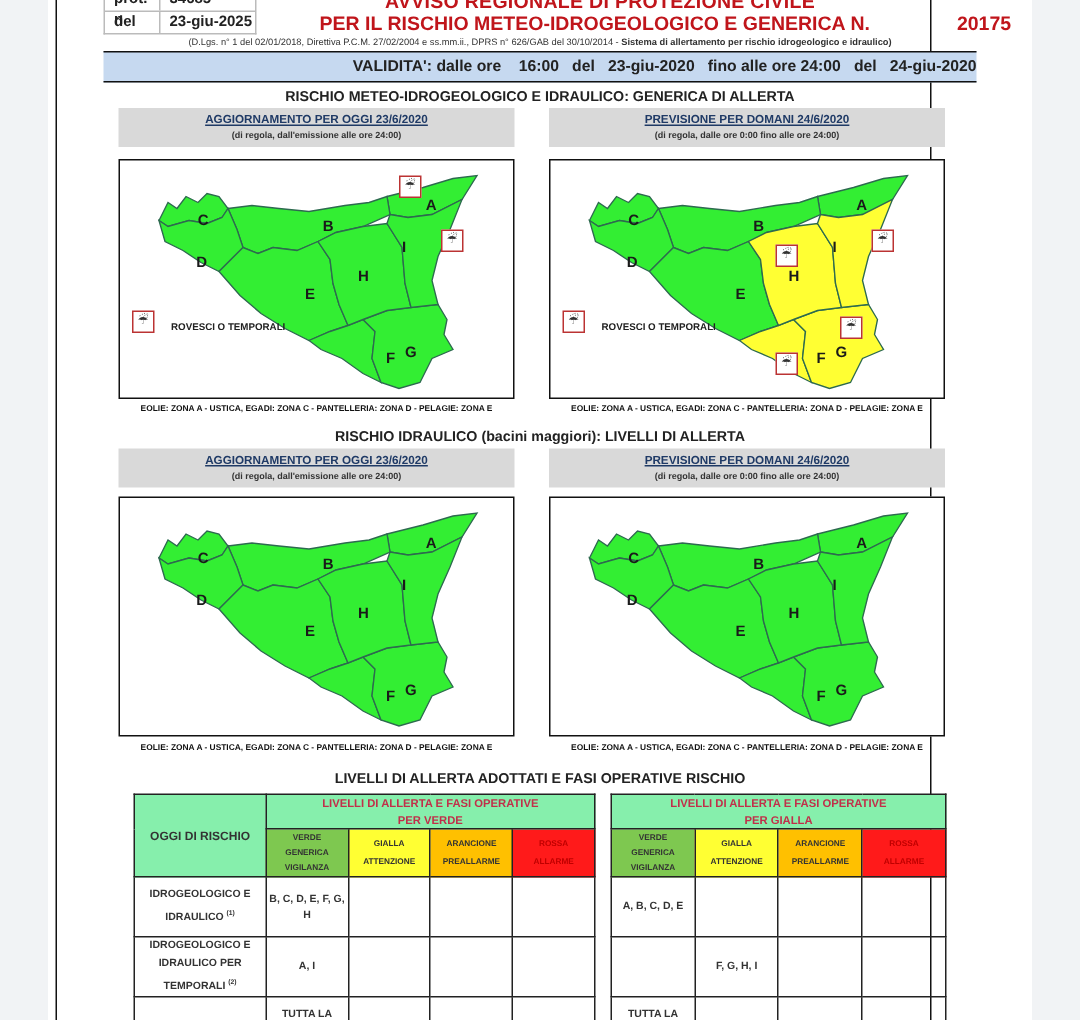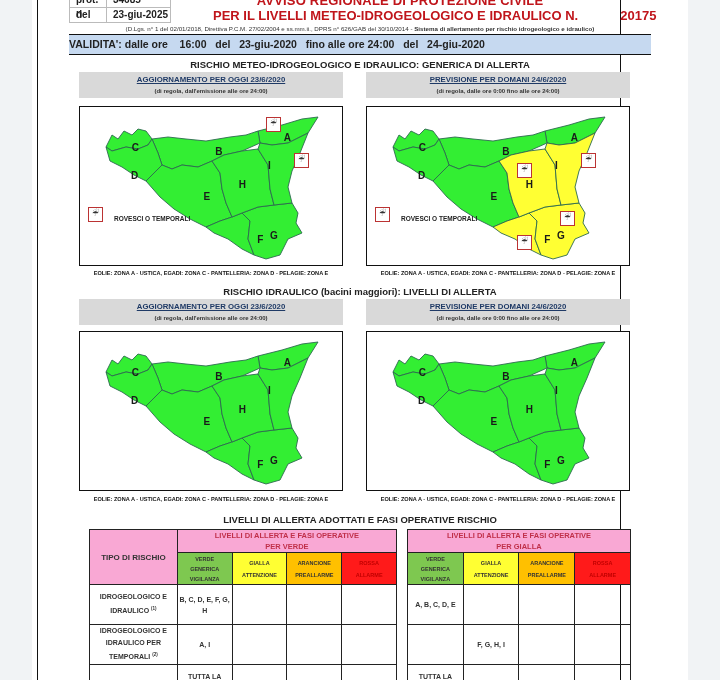--- a/index.html
+++ b/index.html
@@ -27,30 +27,30 @@
   .prot-row .v { padding-left:6px; line-height:14px; }
   .prot-row.first { border-top:1px solid #bbb; }
   .title1 {
     position:absolute; left:200px; top:-7px; width:400px; text-align:center;
     color:#c0151b; font-weight:bold; font-size:13px; letter-spacing:0.2px;
   }
   .title2 {
     position:absolute; left:213px; top:8px; width:400px;
     color:#c0151b; font-weight:bold; font-size:13px; white-space:nowrap;
   }
-  .title2 .num { margin-left:42px;text-align:right; }
+  .title2 .num { margin-left:58px;text-align:right; }
   .legal {
     position:absolute; left:70px; top:25px; width:580px; text-align:center;
     font-size:6.2px; color:#333; white-space:nowrap;
   }
   .legal b { font-weight:bold; }
   .validity {
     position:absolute; left:69px; top:34px; width:582px; height:19px;
     background:#c6d9f0; border-top:1px solid #111; border-bottom:1px solid #111;
-    font-size:10.5px; font-weight:bold; line-height:19px; text-align:left; white-space:pre;
+    font-size:10.5px; font-weight:bold; line-height:19px; text-align:right; white-space:pre;
   }
   .section-title {
     position:absolute; left:69px; width:582px; text-align:center;
     font-size:9.5px; font-weight:bold; color:#222;
   }
   .panel-head {
     position:absolute; width:264px; height:26px; background:#d9d9d9; text-align:center;
   }
   .panel-head .h {
     font-size:7.8px; font-weight:bold; text-decoration:underline; color:#1f3a66;
@@ -67,21 +67,21 @@
   }
   .storm {
     position:absolute; width:13px; height:13px; border:1px solid #b33; background:#fff;
     font-size:8px; line-height:12px; text-align:center; color:#333;
   }
   .storm-label { position:absolute; font-size:6.5px; font-weight:bold; color:#222; }
   .zl { position:absolute; font-size:10px; font-weight:bold; color:#1a1a1a; }
   
   table.lv { position:absolute; border-collapse:collapse; font-weight:bold; color:#333; }
   table.lv td { border:1px solid #222; text-align:center; vertical-align:middle; padding:0; }
-  .th-grey { background:#f9a8d4; }
+  .th-grey { background:#86efac; }
   .th-red { color:#c0304a; font-size:7.5px; line-height:11px; }
   .c-green { background:#7ec850; font-size:5.5px; line-height:10px; }
   .c-yellow { background:#ffff33; font-size:5.5px; }
   .c-orange { background:#ffc000; font-size:5.5px; }
   .c-red { background:#ff1a1a; font-size:5.5px; color:#c00000; }
   .rowlbl { font-size:7px; line-height:12px; }
   .cellv { font-size:7px; line-height:11px; }
   sup { font-size:4.5px; }
 </style>
 </head>
@@ -94,21 +94,21 @@
   <div class="prot-row first">
       <span class="k">prot. n</span>
       <span class="v">34685</span>
     </div>
   <div class="prot-row">
       <span class="k">del</span>
       <span class="v">23-giu-2025</span>
     </div>
 </div>
 <div class="title1">AVVISO REGIONALE DI PROTEZIONE CIVILE</div>
-<div class="title2"><span>PER IL LIVELLI METEO-IDROGEOLOGICO E IDRAULICO N.</span><span class="num">20175</span></div>
+<div class="title2"><span>PER IL RISCHIO METEO-IDROGEOLOGICO E GENERICA N.</span><span class="num">20175</span></div>
 <div class="legal"><span>(D.Lgs. n° 1 del 02/01/2018, Direttiva P.C.M. 27/02/2004 e ss.mm.ii., DPRS n° 626/GAB del 30/10/2014 - </span><b>Sistema di allertamento per rischio idrogeologico e idraulico)</b></div>
 <div class="validity">VALIDITA': dalle ore    16:00   del   23-giu-2020   fino alle ore 24:00   del   24-giu-2020</div>
 
 <div class="section-title" style="top:59px;">RISCHIO METEO-IDROGEOLOGICO E IDRAULICO: GENERICA DI ALLERTA</div>
 
 <div class="panel-head" style="left:79px; top:72px;">
   <span class="h">AGGIORNAMENTO PER OGGI 23/6/2020</span>
   <span class="s">(di regola, dall'emissione alle ore 24:00)</span>
 </div>
 <div class="panel-head" style="left:366px; top:72px;">
@@ -242,21 +242,21 @@
 <table class="lv" style="left:89px; top:529px; width:308px;">
   <colgroup>
       <col style="width:88px">
       <col style="width:55px">
       <col style="width:55px">
       <col style="width:55px">
       <col style="width:55px">
     </colgroup>
   <tbody>
       <tr style="height:23px;">
-    <td rowspan="2" class="th-grey" style="font-size:8px;">TIPO DI RISCHIO</td>
+    <td rowspan="2" class="th-grey" style="font-size:8px;">OGGI DI RISCHIO</td>
     <td colspan="4" class="th-grey th-red"><span>LIVELLI DI ALLERTA E FASI OPERATIVE</span><br><span>PER VERDE</span></td>
   </tr>
   <tr style="height:32px;">
     <td class="c-green"><span>VERDE</span><br><span>GENERICA</span><br><span>VIGILANZA</span></td>
     <td class="c-yellow"><span>GIALLA</span><br><br><span>ATTENZIONE</span></td>
     <td class="c-orange"><span>ARANCIONE</span><br><br><span>PREALLARME</span></td>
     <td class="c-red"><span>ROSSA</span><br><br><span>ALLARME</span></td>
   </tr>
   <tr style="height:40px;">
     <td class="rowlbl"><span>IDROGEOLOGICO E</span><br><span>IDRAULICO</span> <sup>(1)</sup></td>

